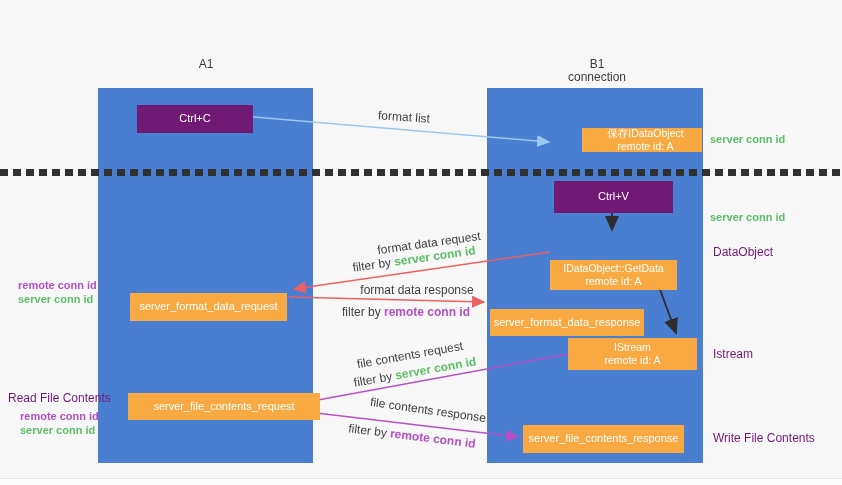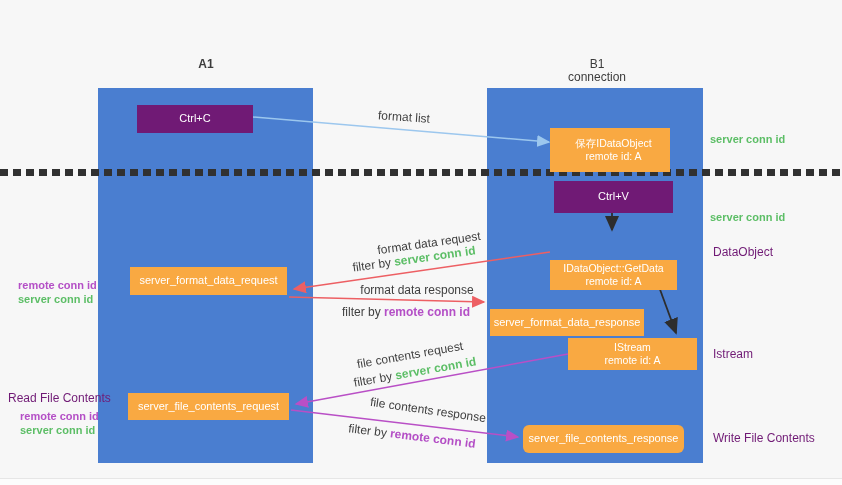--- a/index.html
+++ b/index.html
@@ -15,21 +15,21 @@
   .title-block {
     position: absolute; left: 0; top: 12px; width: 842px;
     text-align: center; font-size: 16px; color: #3c3c3c; line-height: 19px;
     letter-spacing: 0.5px;
   }
 
   .col-header {
     position: absolute; top: 58px; width: 160px; text-align: center;
     font-size: 12px; color: #3c3c3c; line-height: 13px;
   }
-  .col-header.left { left: 126px; font-weight: bold; }
+  .col-header.left { left: 126px; }
   .col-header.right { left: 517px; }
 
   .lane {
     position: absolute; top: 88px; height: 375px; width: 216px;
     background: #4a7ed0; z-index: 1;
   }
   .lane.left { left: 98px; width: 215px; }
   .lane.right { left: 487px; }
 
   .dashed-line {
@@ -107,52 +107,52 @@
     <line x1="289" y1="297" x2="484" y2="302" stroke="#ed5f63" stroke-width="1.5" marker-end="url(#head-red)"></line>
     <line x1="651" y1="265" x2="676" y2="333" stroke="#2d2d2d" stroke-width="1.8" marker-end="url(#head-black)"></line>
     <line x1="568" y1="354" x2="296" y2="404" stroke="#b94fc6" stroke-width="1.5" marker-end="url(#head-purple)"></line>
     <line x1="291" y1="410" x2="518" y2="437" stroke="#b94fc6" stroke-width="1.5" marker-end="url(#head-purple)"></line>
   </svg>
 
   <div class="node green" style="left:137px; top:105px; width:116px; height:28px;">
     <div>Ctrl+C</div>
   </div>
 
-  <div class="node orange two-line" style="left:550px; top:128px; width:120px; height:44px;padding-left:7px;">
+  <div class="node orange two-line" style="left:582px; top:128px; width:120px; height:24px;padding-left:7px;">
     <div>保存IDataObject</div>
     <div>remote id: A</div>
   </div>
 
   <div class="node green" style="left:554px; top:181px; width:119px; height:32px;">
     <div>Ctrl+V</div>
   </div>
 
   <div class="node orange two-line" style="left:550px; top:235px; width:127px; height:30px;margin-top:25px;">
     <div>IDataObject::GetData</div>
     <div>remote id: A</div>
   </div>
 
-  <div class="node orange" style="left:130px; top:267px; width:157px; height:28px;">
+  <div class="node orange" style="left:130px; top:293px; width:157px; height:28px;">
     <div>server_format_data_request</div>
   </div>
 
   <div class="node orange" style="left:490px; top:289px; width:154px; height:27px;margin-top:20px;">
     <div>server_format_data_response</div>
   </div>
 
   <div class="node orange two-line" style="left:568px; top:338px; width:129px; height:32px;">
     <div>IStream</div>
     <div>remote id: A</div>
   </div>
 
-  <div class="node orange" style="left:128px; top:393px; width:161px; height:27px;">
+  <div class="node orange" style="left:128px; top:393px; width:192px; height:27px;">
     <div>server_file_contents_request</div>
   </div>
 
-  <div class="node orange" style="left:523px; top:425px; width:161px; height:28px;border-radius:6px;">
+  <div class="node orange" style="left:523px; top:425px; width:161px; height:28px;">
     <div>server_file_contents_response</div>
   </div>
 
   <div class="flow-label" style="left:404px; top:117px; transform: translate(-50%,-50%) rotate(4deg);">format list</div>
 
   <div class="flow-label" style="left:429px; top:243px; transform: translate(-50%,-50%) rotate(-8deg);">format data request</div>
 
   <div class="flow-label" style="left:414px; top:259px; transform: translate(-50%,-50%) rotate(-8deg);"><span>filter by </span><span class="id-green">server conn id</span></div>
 
   <div class="flow-label" style="left:417px; top:290px;">format data response</div>

